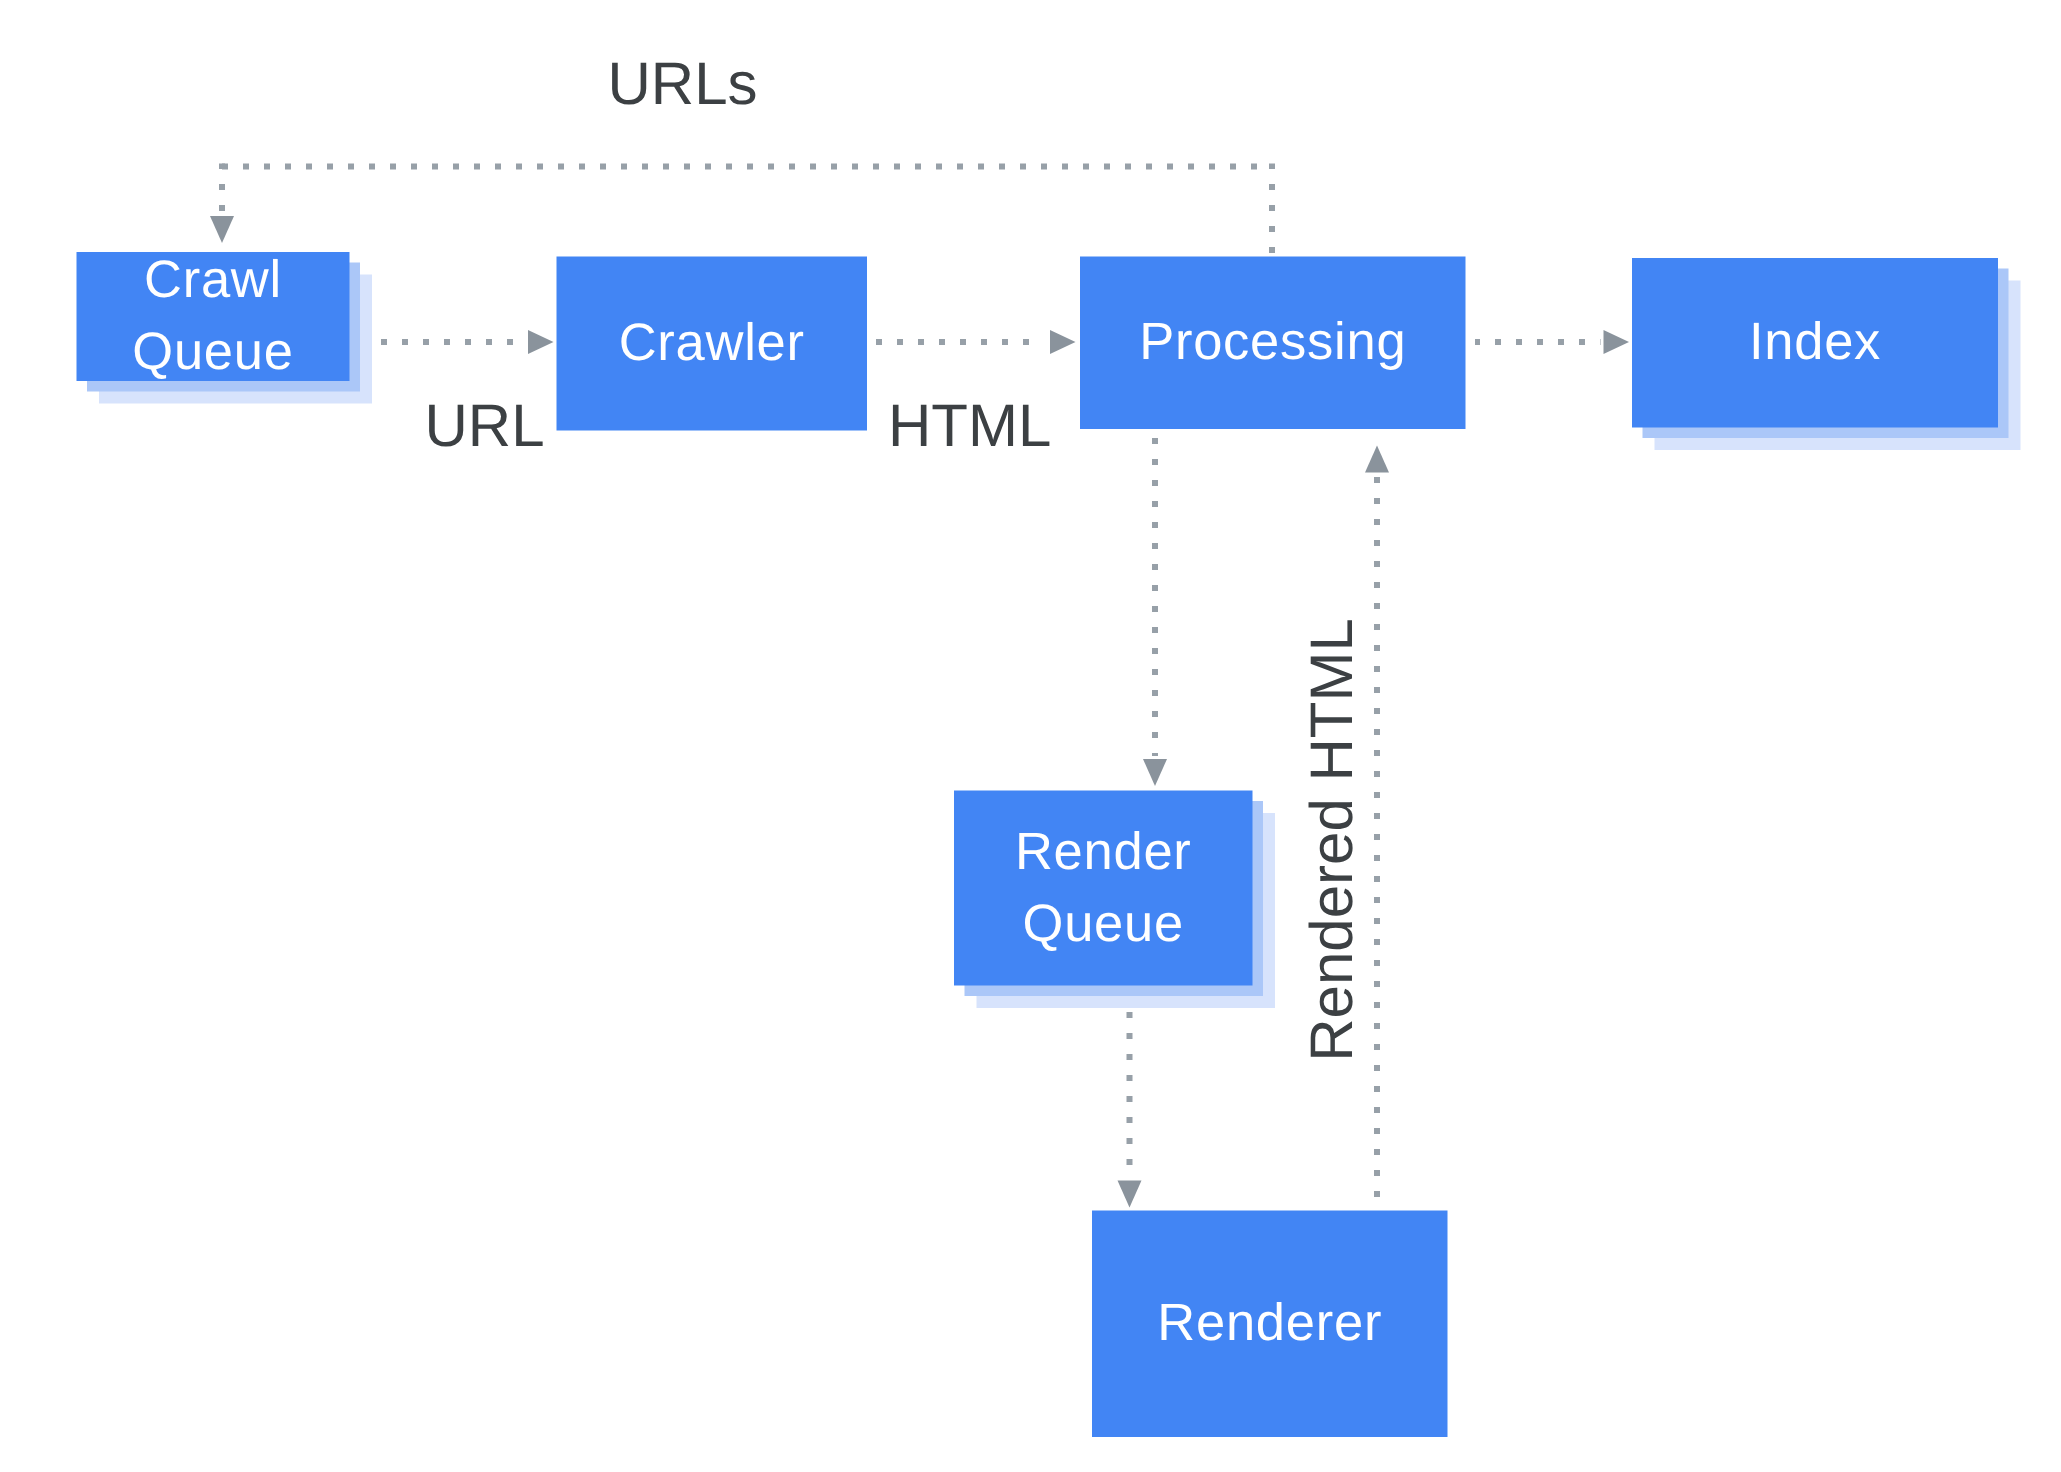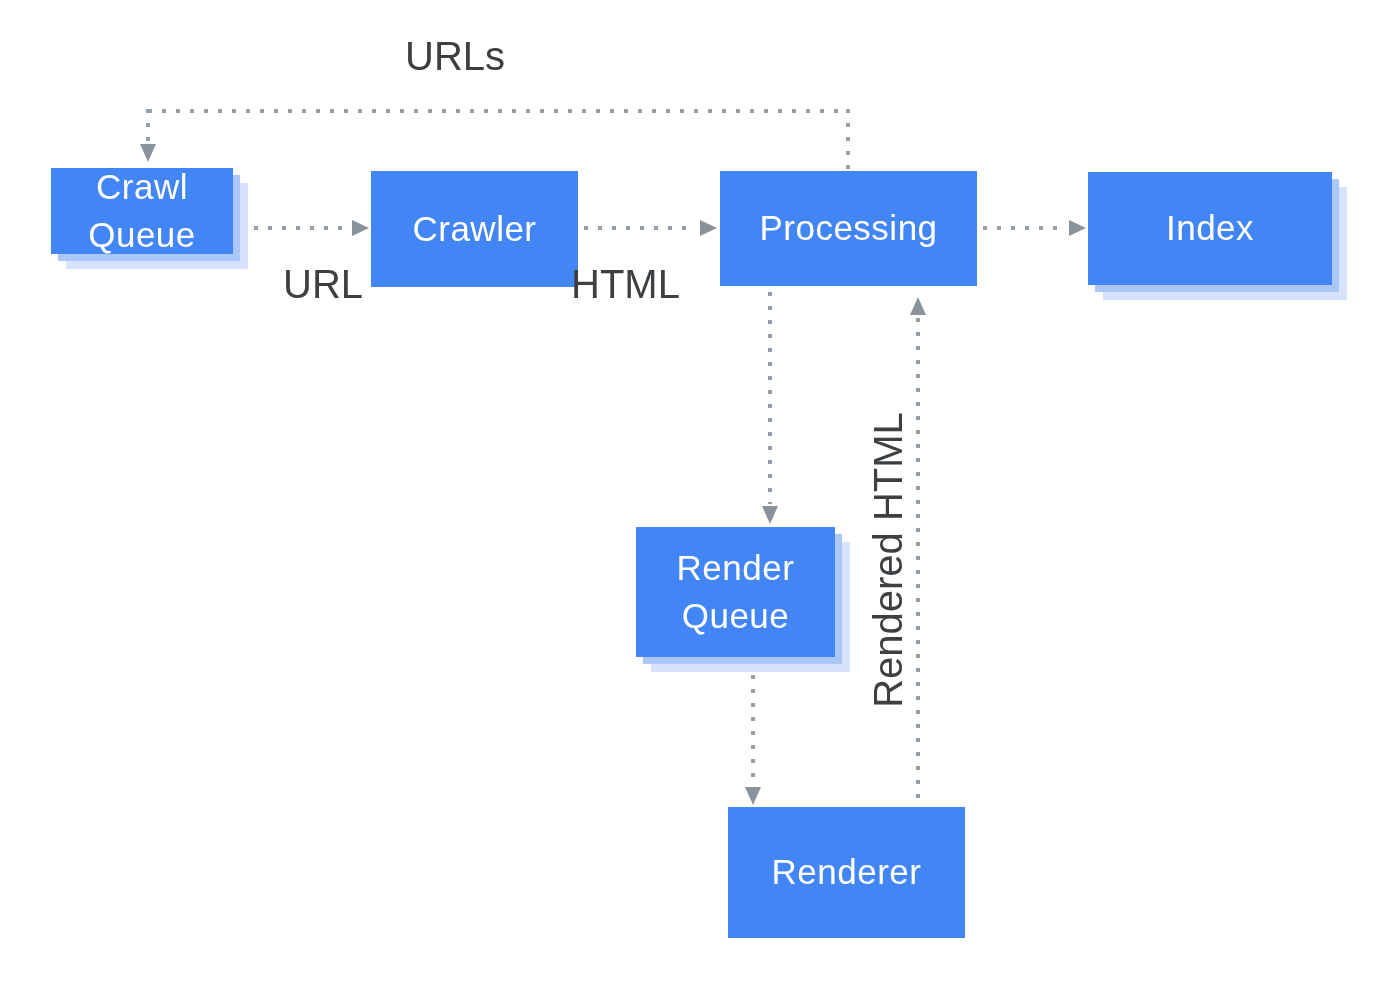--- a/index.html
+++ b/index.html
@@ -31,33 +31,33 @@
     letter-spacing: 0.5px;
   }
   .node.shadowed {
     box-shadow: 7px 7px 0 0 #ABC7F8, 15px 15px 0 0 #D7E3FC;
   }
   #node-crawl-queue  { left: 51px;   top: 168px; width: 182px; height: 86px; }
   #node-crawler      { left: 371px;  top: 171px; width: 207px; height: 116px; }
   #node-processing   { left: 720px;  top: 171px; width: 257px; height: 115px; }
   #node-index        { left: 1088px; top: 172px; width: 244px; height: 113px; }
   #node-render-queue { left: 636px;  top: 527px; width: 199px; height: 130px; text-align: center; }
-  #node-renderer     { left: 728px;  top: 807px; width: 237px; height: 131px; }
+  #node-renderer     { left: 728px;  top: 807px; width: 237px; height: 151px; }
 
   
   .edge-label {
     position: absolute;
     color: #3C4043;
     font-size: 40px;
     font-weight: 500;
     white-space: nowrap;
   }
   #label-urls { left: 405px; top: 34px; }
   #label-url  { left: 259px; top: 262px; margin-left: 24px; }
-  #label-html { left: 571px; top: 262px; }
+  #label-html { left: 592px; top: 262px; }
   #label-rendered-html {
     left: 738px; top: 538px;
     width: 300px; height: 44px;
     text-align: center;
     transform: rotate(-90deg);
   }
 
   
   .h-dots {
     position: absolute;

